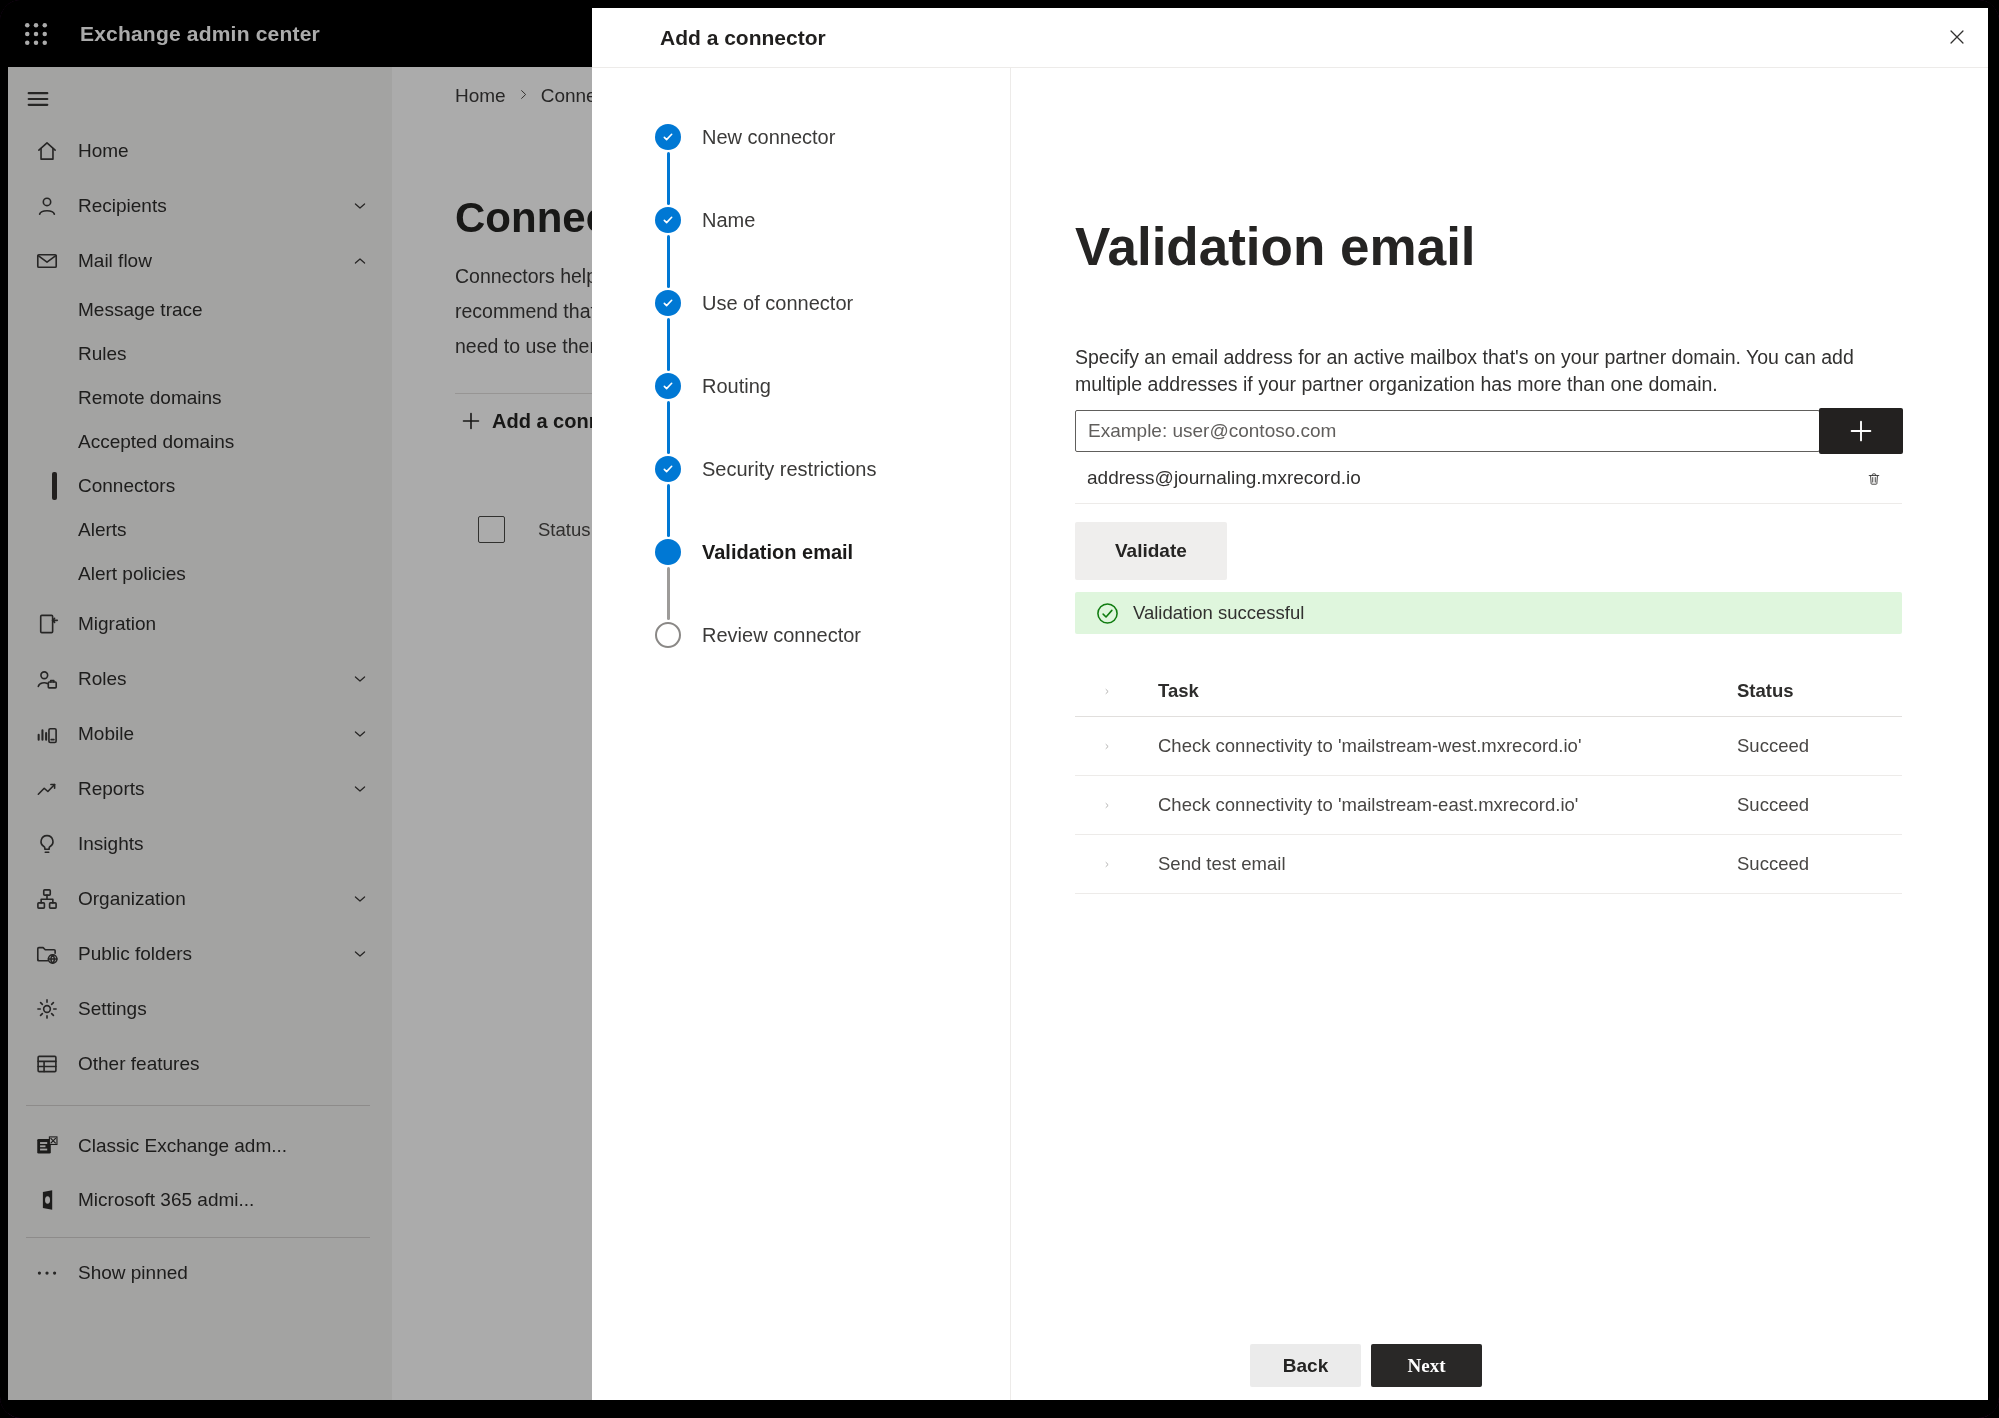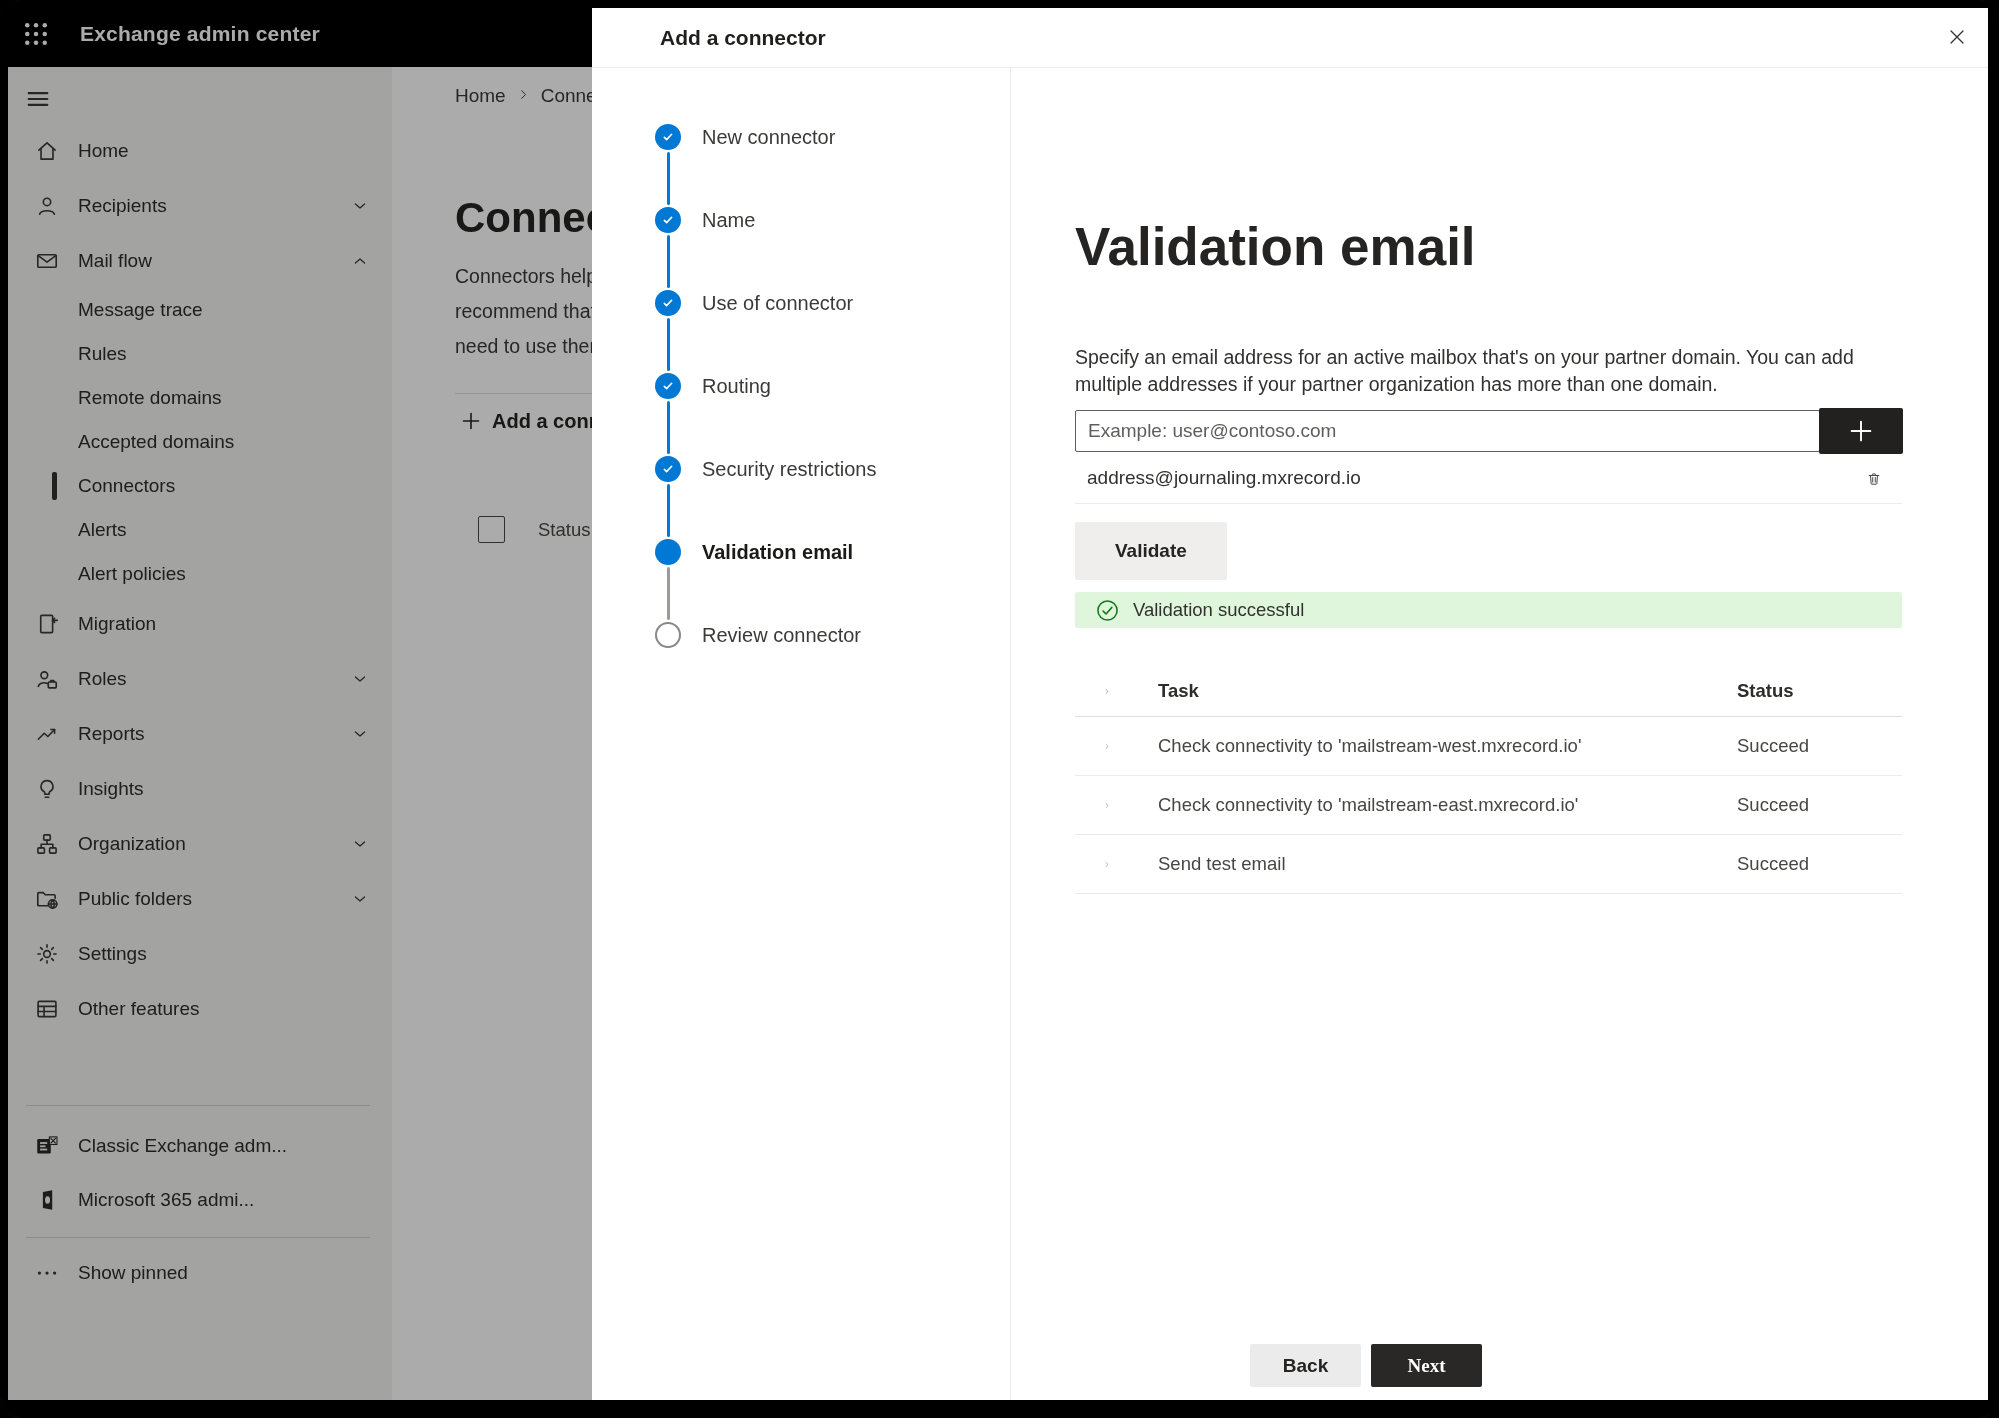--- a/index.html
+++ b/index.html
@@ -84,21 +84,21 @@
   .email-input::placeholder{color:#605e5c;}
   .plus-btn{position:absolute;left:1227px;top:400px;width:84px;height:46px;background:#232120;border:none;
             border-radius:2px;cursor:pointer;display:flex;align-items:center;justify-content:center;}
   .address-row{position:absolute;left:483px;top:445px;width:827px;height:50px;border-bottom:1px solid #edebe9;}
   .address-text{position:absolute;left:12px;top:0;line-height:50px;font-size:19px;color:#323130;}
   .trash-btn{position:absolute;right:14px;top:12px;width:28px;height:28px;background:none;border:none;
              cursor:pointer;display:flex;align-items:center;justify-content:center;}
   .validate-btn{position:absolute;left:483px;top:514px;height:58px;padding:0 40px;background:#efeeed;
                 border:none;border-radius:2px;cursor:pointer;font-family:inherit;font-size:19px;
                 font-weight:600;color:#252423;}
-  .banner{position:absolute;left:483px;top:584px;width:827px;height:36px;background:#dff6dd;border-radius:2px;
+  .banner{position:absolute;left:483px;top:584px;width:827px;height:42px;background:#dff6dd;border-radius:2px;
           display:flex;align-items:center;}
   .banner-icon{margin-left:20px;display:flex;align-items:center;}
   .banner-text{margin-left:13px;font-size:18.5px;color:#323130;}
 
   .task-table{position:absolute;left:483px;top:658px;width:827px;}
   .task-header{position:relative;height:50px;border-bottom:1px solid #e1dfdd;}
   .task-row{position:relative;height:58px;border-bottom:1px solid #edebe9;cursor:pointer;}
   .row-chev{position:absolute;left:22px;top:50%;transform:translateY(-50%);width:20px;height:20px;
             display:flex;align-items:center;justify-content:center;cursor:pointer;background:none;border:none;}
   .cell-task{position:absolute;left:83px;top:50%;transform:translateY(-50%);font-size:18.5px;color:#484644;white-space:nowrap;}
@@ -210,20 +210,35 @@
         <div class="nav-row top">
           <span class="nav-icon">
             <svg viewBox="0 0 24 24" width="26" height="26" fill="none" stroke="#3a3938" stroke-width="1.5" stroke-linecap="round" stroke-linejoin="round">
               <circle cx="9.5" cy="8.5" r="3.1"></circle>
               <path d="M4 18.8c.8-3.4 6-4 8.3-2.6"></path>
               <rect x="13.2" y="14.8" width="7.3" height="5.4" rx=".8"></rect>
               <path d="M15.4 14.8v-1.4h2.9v1.4"></path>
             </svg>
           </span>
           <span class="nav-label">Roles</span>
+          <span class="nav-chev">
+            <svg viewBox="0 0 24 24" width="20" height="20" fill="none" stroke="#3a3938" stroke-width="1.5" stroke-linecap="round" stroke-linejoin="round">
+              <path d="m6.5 9.5 5.5 5 5.5-5"></path>
+            </svg>
+          </span>
+        </div>
+        <div class="nav-row top">
+          <span class="nav-icon">
+            <svg viewBox="0 0 24 24" width="26" height="26" fill="none" stroke="#3a3938" stroke-width="1.5" stroke-linecap="round" stroke-linejoin="round">
+              <path d="M4.3 17.3v-4.6M7.8 17.3V8.6M11.2 17.3v-6.2" stroke-width="1.9"></path>
+              <rect x="13.8" y="7.2" width="6.6" height="12.6" rx="1.2"></rect>
+              <path d="M15.8 17.2h2.6"></path>
+            </svg>
+          </span>
+          <span class="nav-label">Mobile</span>
           <span class="nav-chev">
             <svg viewBox="0 0 24 24" width="20" height="20" fill="none" stroke="#3a3938" stroke-width="1.5" stroke-linecap="round" stroke-linejoin="round">
               <path d="m6.5 9.5 5.5 5 5.5-5"></path>
             </svg>
           </span>
         </div>
         <div class="nav-row top">
           <span class="nav-icon">
             <svg viewBox="0 0 24 24" width="26" height="26" fill="none" stroke="#3a3938" stroke-width="1.5" stroke-linecap="round" stroke-linejoin="round">
               <path d="m4 16.8 5.4-5.5 3.4 3 6.2-6.4"></path>

